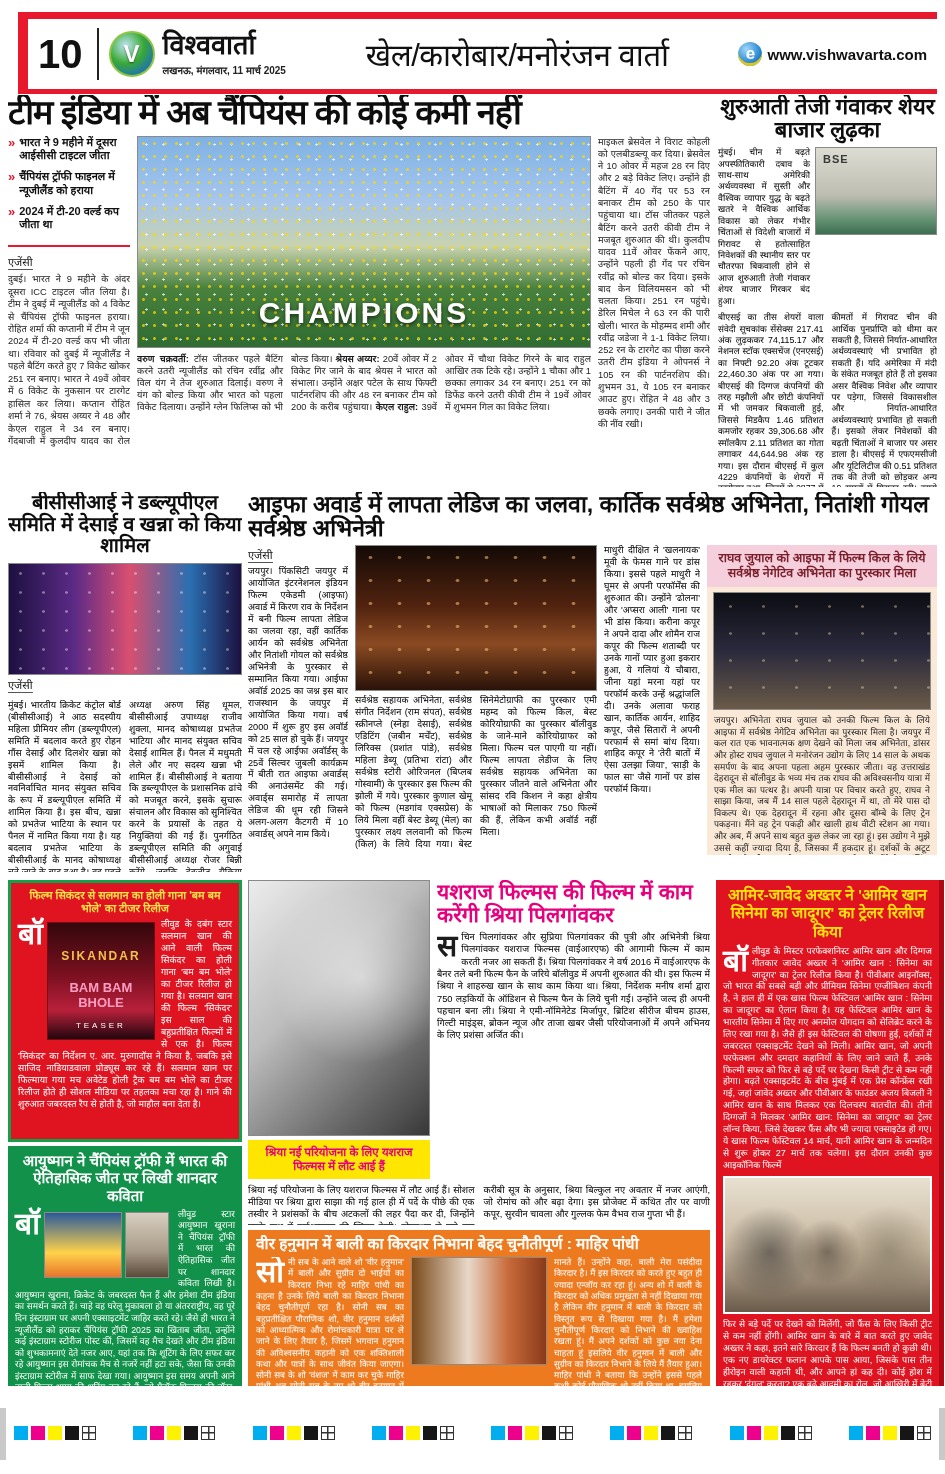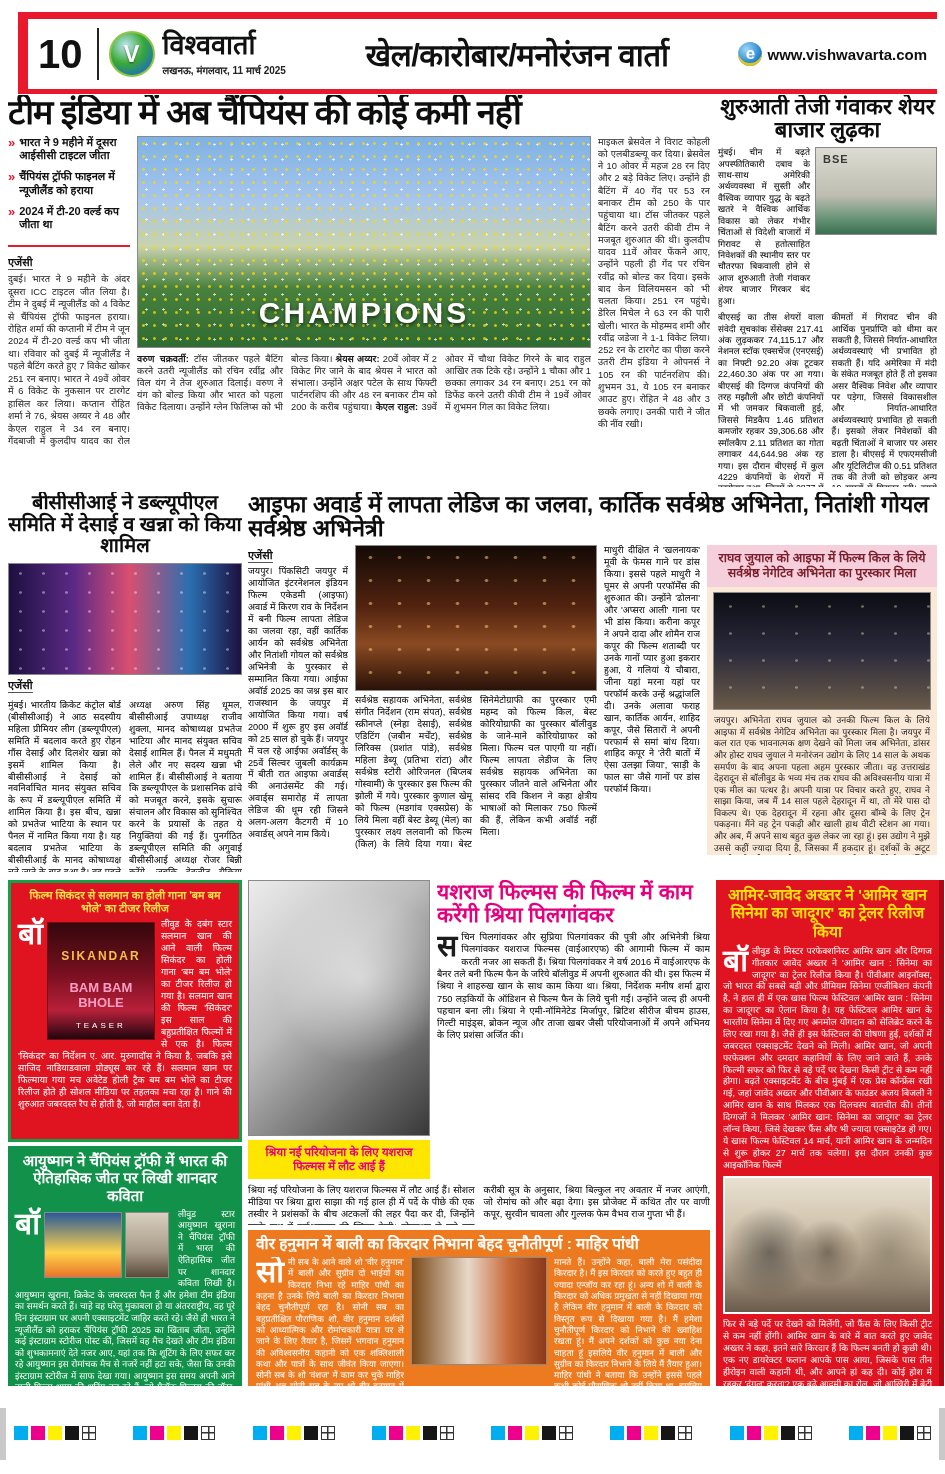--- a/index.html
+++ b/index.html
@@ -13,30 +13,30 @@
     display:flex; align-items:center; background:#fff; }
   .pagenum { font-size:40px; font-weight:800; color:#111; padding:0 14px 0 10px; }
   .hdr-div { width:2px; height:52px; background:#222; margin-right:10px; }
   .logo-circle { width:46px; height:46px; border-radius:50%; flex:0 0 46px;
     background:radial-gradient(circle at 35% 30%, #bfe6f5, #39a935 45%, #1d71b8 80%);
     border:2px solid #8ec63f; display:flex; align-items:center; justify-content:center; margin-right:8px; }
   .logo-v { color:#fff; font-weight:800; font-size:24px; text-shadow:0 1px 2px rgba(0,0,0,.5); }
   .masthead-block { margin-right:10px; }
   .masthead { font-size:27px; font-weight:800; color:#111; line-height:1; }
   .edition { font-size:10px; font-weight:700; color:#222; margin-top:4px; }
-  .section-title { flex:1; text-align:center; font-size:31px; font-weight:700; color:#101010; letter-spacing:-.5px; }
+  .section-title { flex:1; text-align:center; font-size:31px; font-weight:400; color:#101010; letter-spacing:-.5px; }
   .site { display:flex; align-items:center; gap:5px; padding-right:10px; }
   .e-icon { width:24px; height:24px; border-radius:50%; flex:0 0 24px;
     background:radial-gradient(circle at 35% 30%, #9fd8f7, #1e7fd0 65%, #0b559a);
     color:#fff; font-weight:800; font-size:17px; line-height:24px; text-align:center;
     box-shadow:inset 0 -3px 0 rgba(255,210,0,.85); }
   .site-url { font-size:15px; font-weight:800; color:#111; text-decoration:none; }
 
   
-  .byline { font-size:11px; font-weight:700; color:#111; border-bottom:1px solid #555; display:inline-block; margin-bottom:3px; }
+  .byline { font-size:11px; font-weight:400; color:#111; border-bottom:1px solid #555; display:inline-block; margin-bottom:3px; }
   .bodytxt { font-size:10px; line-height:1.34; color:#1c1c1c; text-align:justify; }
   .ph { position:relative; overflow:hidden; border:1px solid #8a8a8a; }
   .ph .ph-label { position:absolute; left:0; right:0; bottom:8%; text-align:center; color:#fff;
     font-weight:800; letter-spacing:3px; text-shadow:0 2px 4px rgba(0,0,0,.65); }
   .dropcap { float:left; font-size:30px; line-height:.85; font-weight:800; margin:2px 4px 0 0; }
 
   
   .sec-main { position:absolute; left:8px; top:95px; width:702px; height:392px; overflow:hidden; }
   .main-hl { font-size:34px; line-height:1.02; font-weight:800; color:#0d0d0d; letter-spacing:-1px; max-height:72px; overflow:hidden; }
   .main-grid { display:grid; grid-template-columns:122px 1fr 112px; gap:7px; margin-top:6px; height:312px; }

